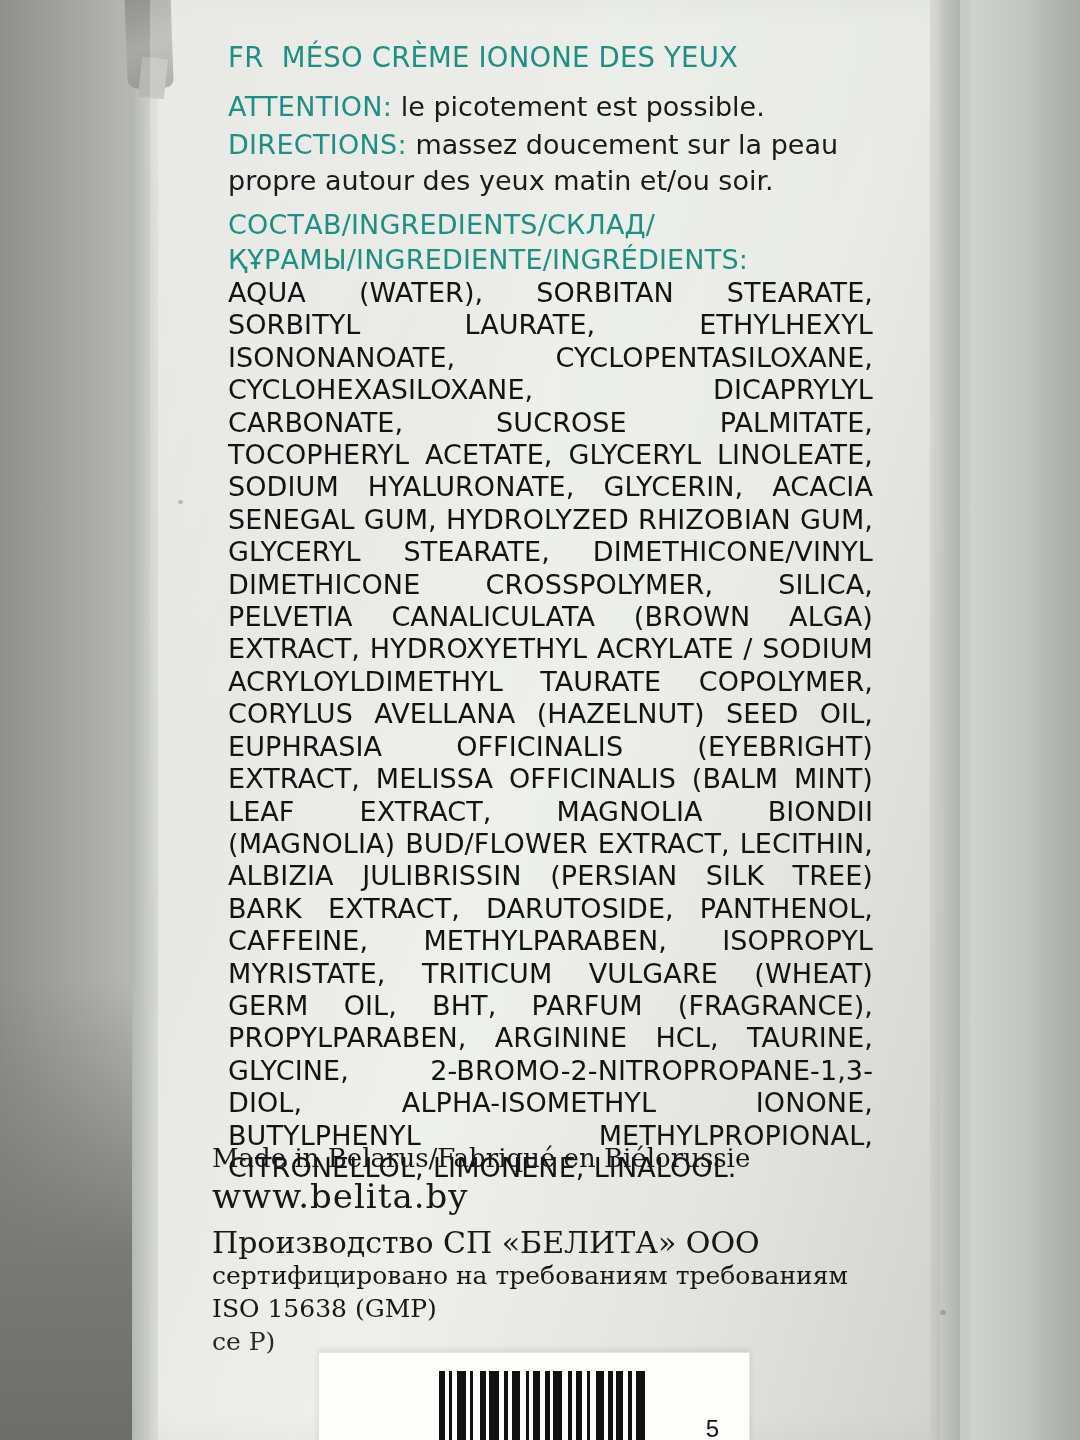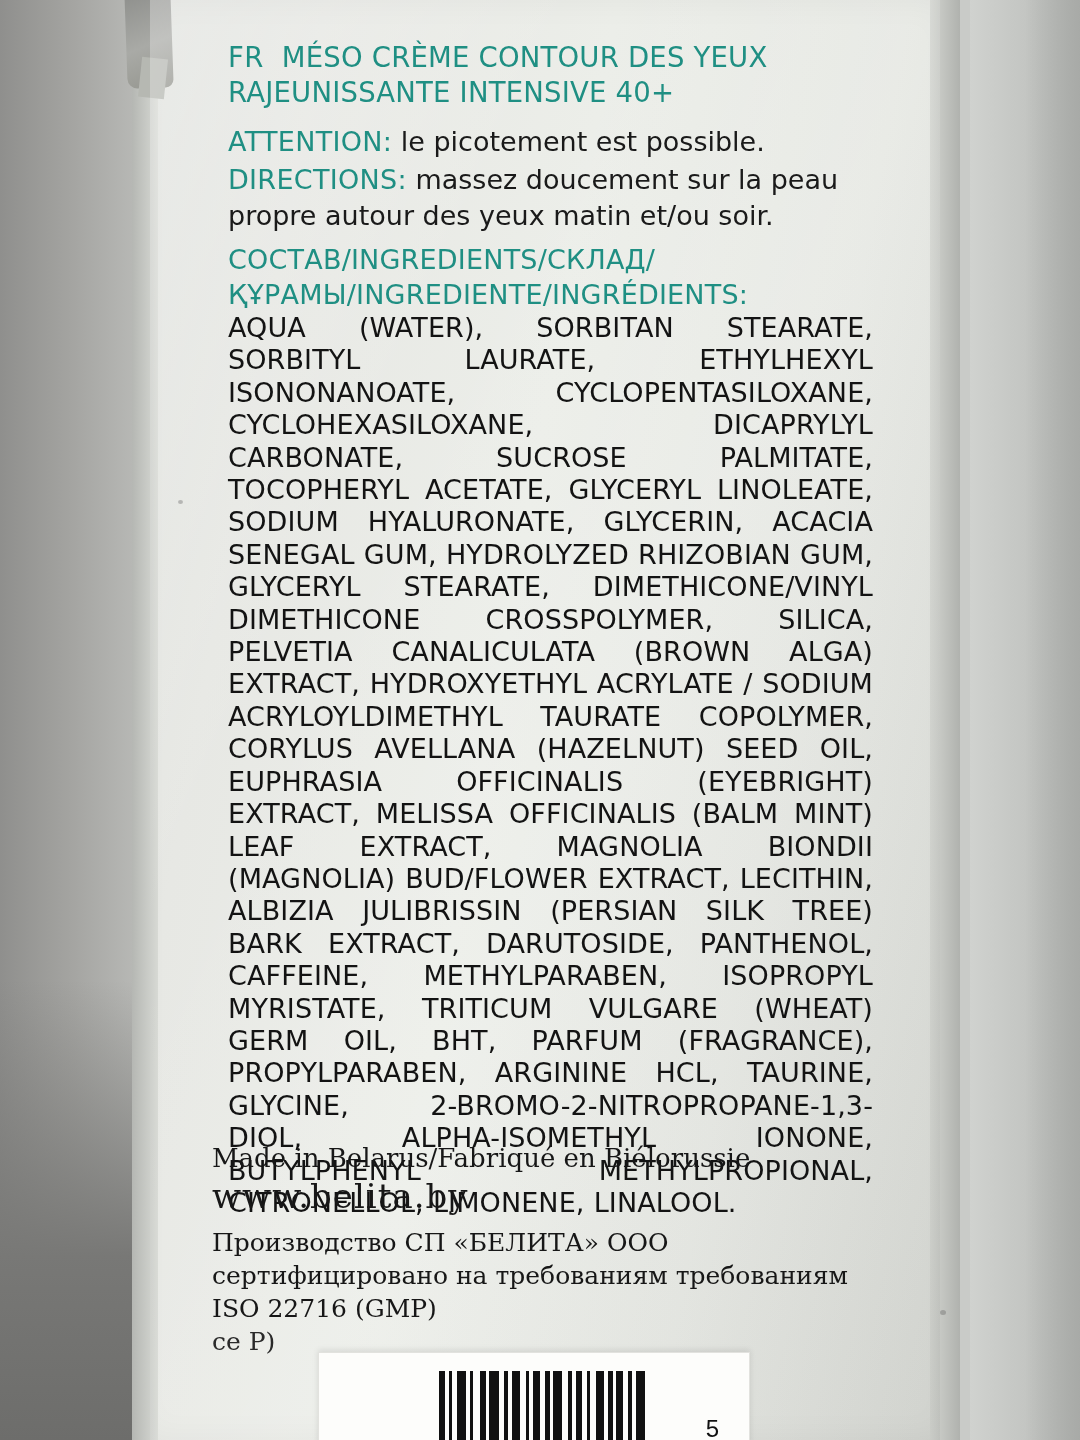--- a/index.html
+++ b/index.html
@@ -161,21 +161,21 @@
     font-family: "DejaVu Serif", serif;
   }
   .footer .site {
     font-size: 34px;
     line-height: 40px;
     font-family: "DejaVu Serif", serif;
     letter-spacing: 1px;
   }
   .footer .ru {
     margin-top: 10px;
-    font-size: 25px;
+    font-size: 30px;
     line-height: 33px;
     font-family: "DejaVu Serif", serif;
   }
   .footer .ru2 {
     font-size: 25px;
     line-height: 33px;
     font-family: "DejaVu Serif", serif;
   }
   .footer .clipped {
     font-size: 25px;
@@ -241,38 +241,38 @@
   <div class="box-edge-right"></div>
   <div class="flap"></div>
   <div class="flap2"></div>
   <div class="sheen"></div>
 
   <div class="speck" style="left:178px;top:500px;width:5px;height:4px;"></div>
   <div class="speck" style="left:940px;top:1310px;width:6px;height:5px;"></div>
 
   <div class="text-area">
 
-    <div class="line-head teal"><span class="lbl">FR</span>&nbsp;&nbsp;<span>MÉSO CRÈME CONTOUR DES YEUX</span><br><span>RAJEUNISSANTE INTENSIVE 40+</span></div>
+    <div class="line-head teal"><span class="lbl">FR</span>&nbsp;&nbsp;<span>MÉSO CRÈME IONONE DES YEUX</span><br></div>
 
     <div class="para" style="margin-top:14px;"><span class="lbl">ATTENTION:</span><span class="body"> le picotement est possible.</span></div>
 
     <div class="para"><span class="lbl">DIRECTIONS:</span><span class="body"> massez doucement sur la peau propre autour des yeux matin et/ou soir.</span></div>
 
     <div class="ing-head">СОСТАВ/INGREDIENTS/СКЛАД/ҚҰРАМЫ/INGREDIENTE/INGRÉDIENTS:</div>
 
     <div class="ing-body">AQUA (WATER), SORBITAN STEARATE, SORBITYL LAURATE, ETHYLHEXYL ISONONANOATE, CYCLOPENTASILOXANE, CYCLOHEXASILOXANE, DICAPRYLYL CARBONATE, SUCROSE PALMITATE, TOCOPHERYL ACETATE, GLYCERYL LINOLEATE, SODIUM HYALURONATE, GLYCERIN, ACACIA SENEGAL GUM, HYDROLYZED RHIZOBIAN GUM, GLYCERYL STEARATE, DIMETHICONE/VINYL DIMETHICONE CROSSPOLYMER, SILICA, PELVETIA CANALICULATA (BROWN ALGA) EXTRACT, HYDROXYETHYL ACRYLATE / SODIUM ACRYLOYLDIMETHYL TAURATE COPOLYMER, CORYLUS AVELLANA (HAZELNUT) SEED OIL, EUPHRASIA OFFICINALIS (EYEBRIGHT) EXTRACT, MELISSA OFFICINALIS (BALM MINT) LEAF EXTRACT, MAGNOLIA BIONDII (MAGNOLIA) BUD/FLOWER EXTRACT, LECITHIN, ALBIZIA JULIBRISSIN (PERSIAN SILK TREE) BARK EXTRACT, DARUTOSIDE, PANTHENOL, CAFFEINE, METHYLPARABEN, ISOPROPYL MYRISTATE, TRITICUM VULGARE (WHEAT) GERM OIL, BHT, PARFUM (FRAGRANCE), PROPYLPARABEN, ARGININE HCL, TAURINE, GLYCINE, 2-BROMO-2-NITROPROPANE-1,3-DIOL,   ALPHA-ISOMETHYL IONONE, BUTYLPHENYL METHYLPROPIONAL, CITRONELLOL, LIMONENE, LINALOOL.</div>
 
   </div>
 
   <div class="footer">
     <div class="made">Made in Belarus/Fabriqué en Biélorussie</div>
     <div class="site">www.belita.by</div>
     <div class="ru">Производство СП «БЕЛИТА» ООО</div>
     <div class="ru2">сертифицировано на требованиям требованиям</div>
-    <div class="ru2">ISO 22716 (GMP)</div>
+    <div class="ru2">ISO 15638 (GMP)</div>
     <div class="clipped">се                                        P)</div>
   </div>
 
   <div class="sticker">
     <div class="barcode">
       <div class="bar" style="width:6px"></div>
         <div class="bar" style="width:4px;background:transparent"></div>
       <div class="bar" style="width:3px"></div>
         <div class="bar" style="width:5px;background:transparent"></div>
       <div class="bar" style="width:9px"></div>

